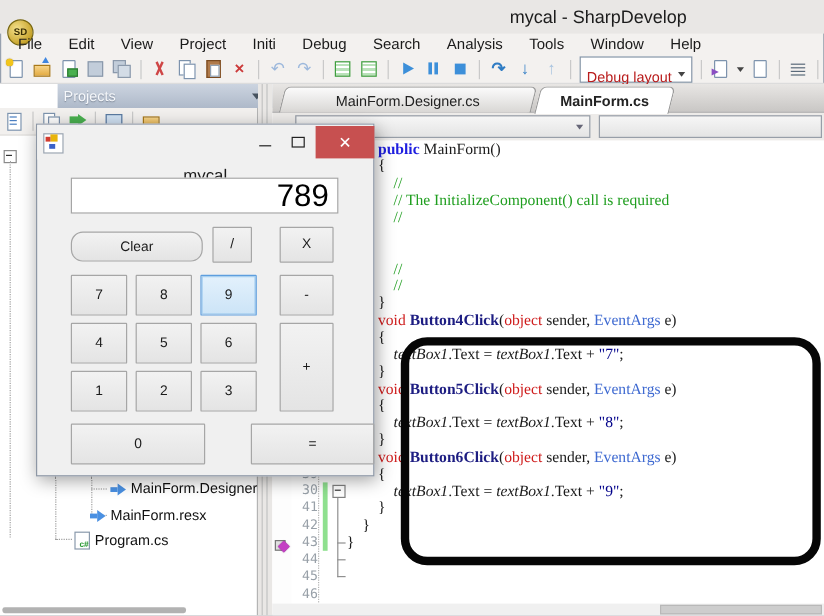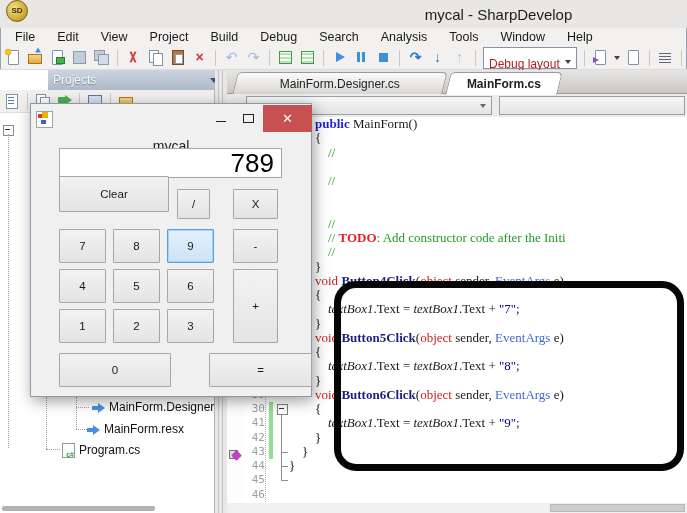--- a/index.html
+++ b/index.html
@@ -1,20 +1,20 @@
 <!DOCTYPE html>
 <html><head>
 <meta charset="utf-8">
 <style>
   html,body{margin:0;padding:0;background:#d8d8d8;}
   #screen{position:relative;width:687px;height:513px;background:#f3f1ef;overflow:hidden;
     font-family:"Liberation Sans",sans-serif;box-shadow:inset 0 0 0 1px #97a1af;}
   
   #titlebar{position:absolute;left:0;top:0;width:687px;height:28px;background:#e9e7e5;}
-  #app-icon{position:absolute;left:6px;top:0;width:20px;height:20px;border-radius:50%;
+  #app-icon{position:absolute;left:6px;top:16px;width:20px;height:20px;border-radius:50%;
     background:radial-gradient(circle at 35% 35%,#f4e08a,#c8a52e 70%,#8a6d10);border:1px solid #77660f;
     color:#3a2f05;font-size:8px;font-weight:bold;text-align:center;line-height:20px;}
   #win-title{position:absolute;left:0;top:6px;width:100%;text-align:center;font-size:15px;color:#1c1c1c;
     padding-left:310px;box-sizing:border-box;white-space:nowrap;}
   
   #menubar{position:absolute;left:0;top:28px;width:687px;height:18px;display:flex;align-items:center;padding-left:4px;}
   .menu-item{font-size:12.5px;color:#1a1a1a;padding:0 11px;line-height:18px;}
   
   #toolbar{position:absolute;left:0;top:46px;width:687px;height:24px;display:flex;align-items:center;
     padding-left:5px;gap:5px;border-bottom:1px solid #dcdcdc;box-sizing:border-box;}
@@ -154,21 +154,21 @@
   <div id="titlebar">
     <div id="app-icon">SD</div>
     <div id="win-title">mycal - SharpDevelop</div>
   </div>
 
   <div id="menubar">
     <span class="menu-item">File</span>
     <span class="menu-item">Edit</span>
     <span class="menu-item">View</span>
     <span class="menu-item">Project</span>
-    <span class="menu-item">Build</span>
+    <span class="menu-item">Initi</span>
     <span class="menu-item">Debug</span>
     <span class="menu-item">Search</span>
     <span class="menu-item">Analysis</span>
     <span class="menu-item">Tools</span>
     <span class="menu-item">Window</span>
     <span class="menu-item">Help</span>
   </div>
 
   <div id="toolbar">
     <span class="ti ti-page ti-new"></span>
@@ -233,21 +233,21 @@
     <div class="tree-dotline-v" style="left:46px;top:327px;height:52px;"></div>
     <div class="tree-dotline-h" style="left:46px;top:379px;width:14px;"></div>
     <div class="tree-dotline-v" style="left:76px;top:327px;height:32px;"></div>
     <div class="tree-dotline-h" style="left:76px;top:337px;width:13px;"></div>
     <div class="tree-dotline-h" style="left:76px;top:359px;width:13px;"></div>
 
     <div class="tree-item" style="left:92px;top:329px;">
       <span class="ico-deparrow"></span>
       <span class="lbl">MainForm.Designer</span>
     </div>
-    <div class="tree-item" style="left:87px;top:351px;">
+    <div class="tree-item" style="left:75px;top:351px;">
       <span class="ico-deparrow"></span>
       <span class="lbl">MainForm.resx</span>
     </div>
     <div class="tree-item" style="left:62px;top:372px;">
       <span class="ico-csfile"></span>
       <span class="lbl">Program.cs</span>
     </div>
 
     <div id="projects-hscroll-thumb"></div>
   </div>
@@ -305,26 +305,25 @@
     <div id="changebar"></div>
     <div id="fold-box"></div>
     <div class="fold-v" style="top:343px;height:68px;"></div>
     <div class="fold-h" style="left:54px;top:382px;width:7px;"></div>
     <div class="fold-h" style="left:54px;top:396px;width:7px;"></div>
     <div class="fold-h" style="left:54px;top:410px;width:7px;"></div>
     <div id="code-area">
         <div class="code-line"><span class="c-pl">        </span><span class="c-kw">public</span><span class="c-pl"> MainForm()</span></div>
         <div class="code-line"><span class="c-pl">        {</span></div>
         <div class="code-line"><span class="c-pl">            </span><span class="c-cm">//</span></div>
-        <div class="code-line"><span class="c-pl">            </span></div>
+        <div class="code-line"><span class="c-pl">            </span><span class="c-cm">// The InitializeComponent() call is required</span></div>
         <div class="code-line"><span class="c-pl">            </span><span class="c-cm">//</span></div>
         <div class="code-line"></div>
         <div class="code-line"></div>
         <div class="code-line"><span class="c-pl">            </span><span class="c-cm">//</span></div>
-        <div class="code-line"><span class="c-pl">            </span><span class="c-cm">// </span><span class="c-todo">TODO</span><span class="c-cm">: Add constructor code after the Initi</span></div>
         <div class="code-line"><span class="c-pl">            </span><span class="c-cm">//</span></div>
         <div class="code-line"><span class="c-pl">        }</span></div>
         <div class="code-line"><span class="c-pl">        </span><span class="c-ty">void</span><span class="c-pl"> </span><span class="c-mc">Button4Click</span><span class="c-pl">(</span><span class="c-ty">object</span><span class="c-pl"> sender, </span><span class="c-cls">EventArgs</span><span class="c-pl"> e)</span></div>
         <div class="code-line"><span class="c-pl">        {</span></div>
         <div class="code-line"><span class="c-pl">            </span><span class="c-fld">textBox1</span><span class="c-pl">.Text = </span><span class="c-fld">textBox1</span><span class="c-pl">.Text + </span><span class="c-str">"7"</span><span class="c-pl">;</span></div>
         <div class="code-line"><span class="c-pl">        }</span></div>
         <div class="code-line"><span class="c-pl">        </span><span class="c-ty">void</span><span class="c-pl"> </span><span class="c-mc">Button5Click</span><span class="c-pl">(</span><span class="c-ty">object</span><span class="c-pl"> sender, </span><span class="c-cls">EventArgs</span><span class="c-pl"> e)</span></div>
         <div class="code-line"><span class="c-pl">        {</span></div>
         <div class="code-line"><span class="c-pl">            </span><span class="c-fld">textBox1</span><span class="c-pl">.Text = </span><span class="c-fld">textBox1</span><span class="c-pl">.Text + </span><span class="c-str">"8"</span><span class="c-pl">;</span></div>
         <div class="code-line"><span class="c-pl">        }</span></div>
@@ -349,21 +348,21 @@
       <div id="calc-icon"></div>
       <div id="calc-title">mycal</div>
       <div class="calc-sysbtn" id="calc-min"></div>
       <div class="calc-sysbtn" id="calc-max"></div>
       <div class="calc-sysbtn" id="calc-close">
         <span>✕</span>
       </div>
     </div>
     <div id="calc-display">789</div>
 
-    <div class="cbtn" style="left:28px;top:72px;width:110px;height:36px;">Clear</div>
+    <div class="cbtn" style="left:28px;top:89px;width:110px;height:25px;border-radius:10px;">Clear</div>
     <div class="cbtn" style="left:146px;top:85px;width:33px;height:30px;">/</div>
     <div class="cbtn" style="left:202px;top:85px;width:45px;height:30px;">X</div>
 
     <div class="cbtn" style="left:28px;top:125px;width:47px;height:34px;">7</div>
     <div class="cbtn" style="left:82px;top:125px;width:47px;height:34px;">8</div>
     <div class="cbtn cbtn-focus" style="left:136px;top:125px;width:47px;height:34px;">9</div>
     <div class="cbtn" style="left:202px;top:125px;width:45px;height:34px;">-</div>
 
     <div class="cbtn" style="left:28px;top:165px;width:47px;height:34px;">4</div>
     <div class="cbtn" style="left:82px;top:165px;width:47px;height:34px;">5</div>

